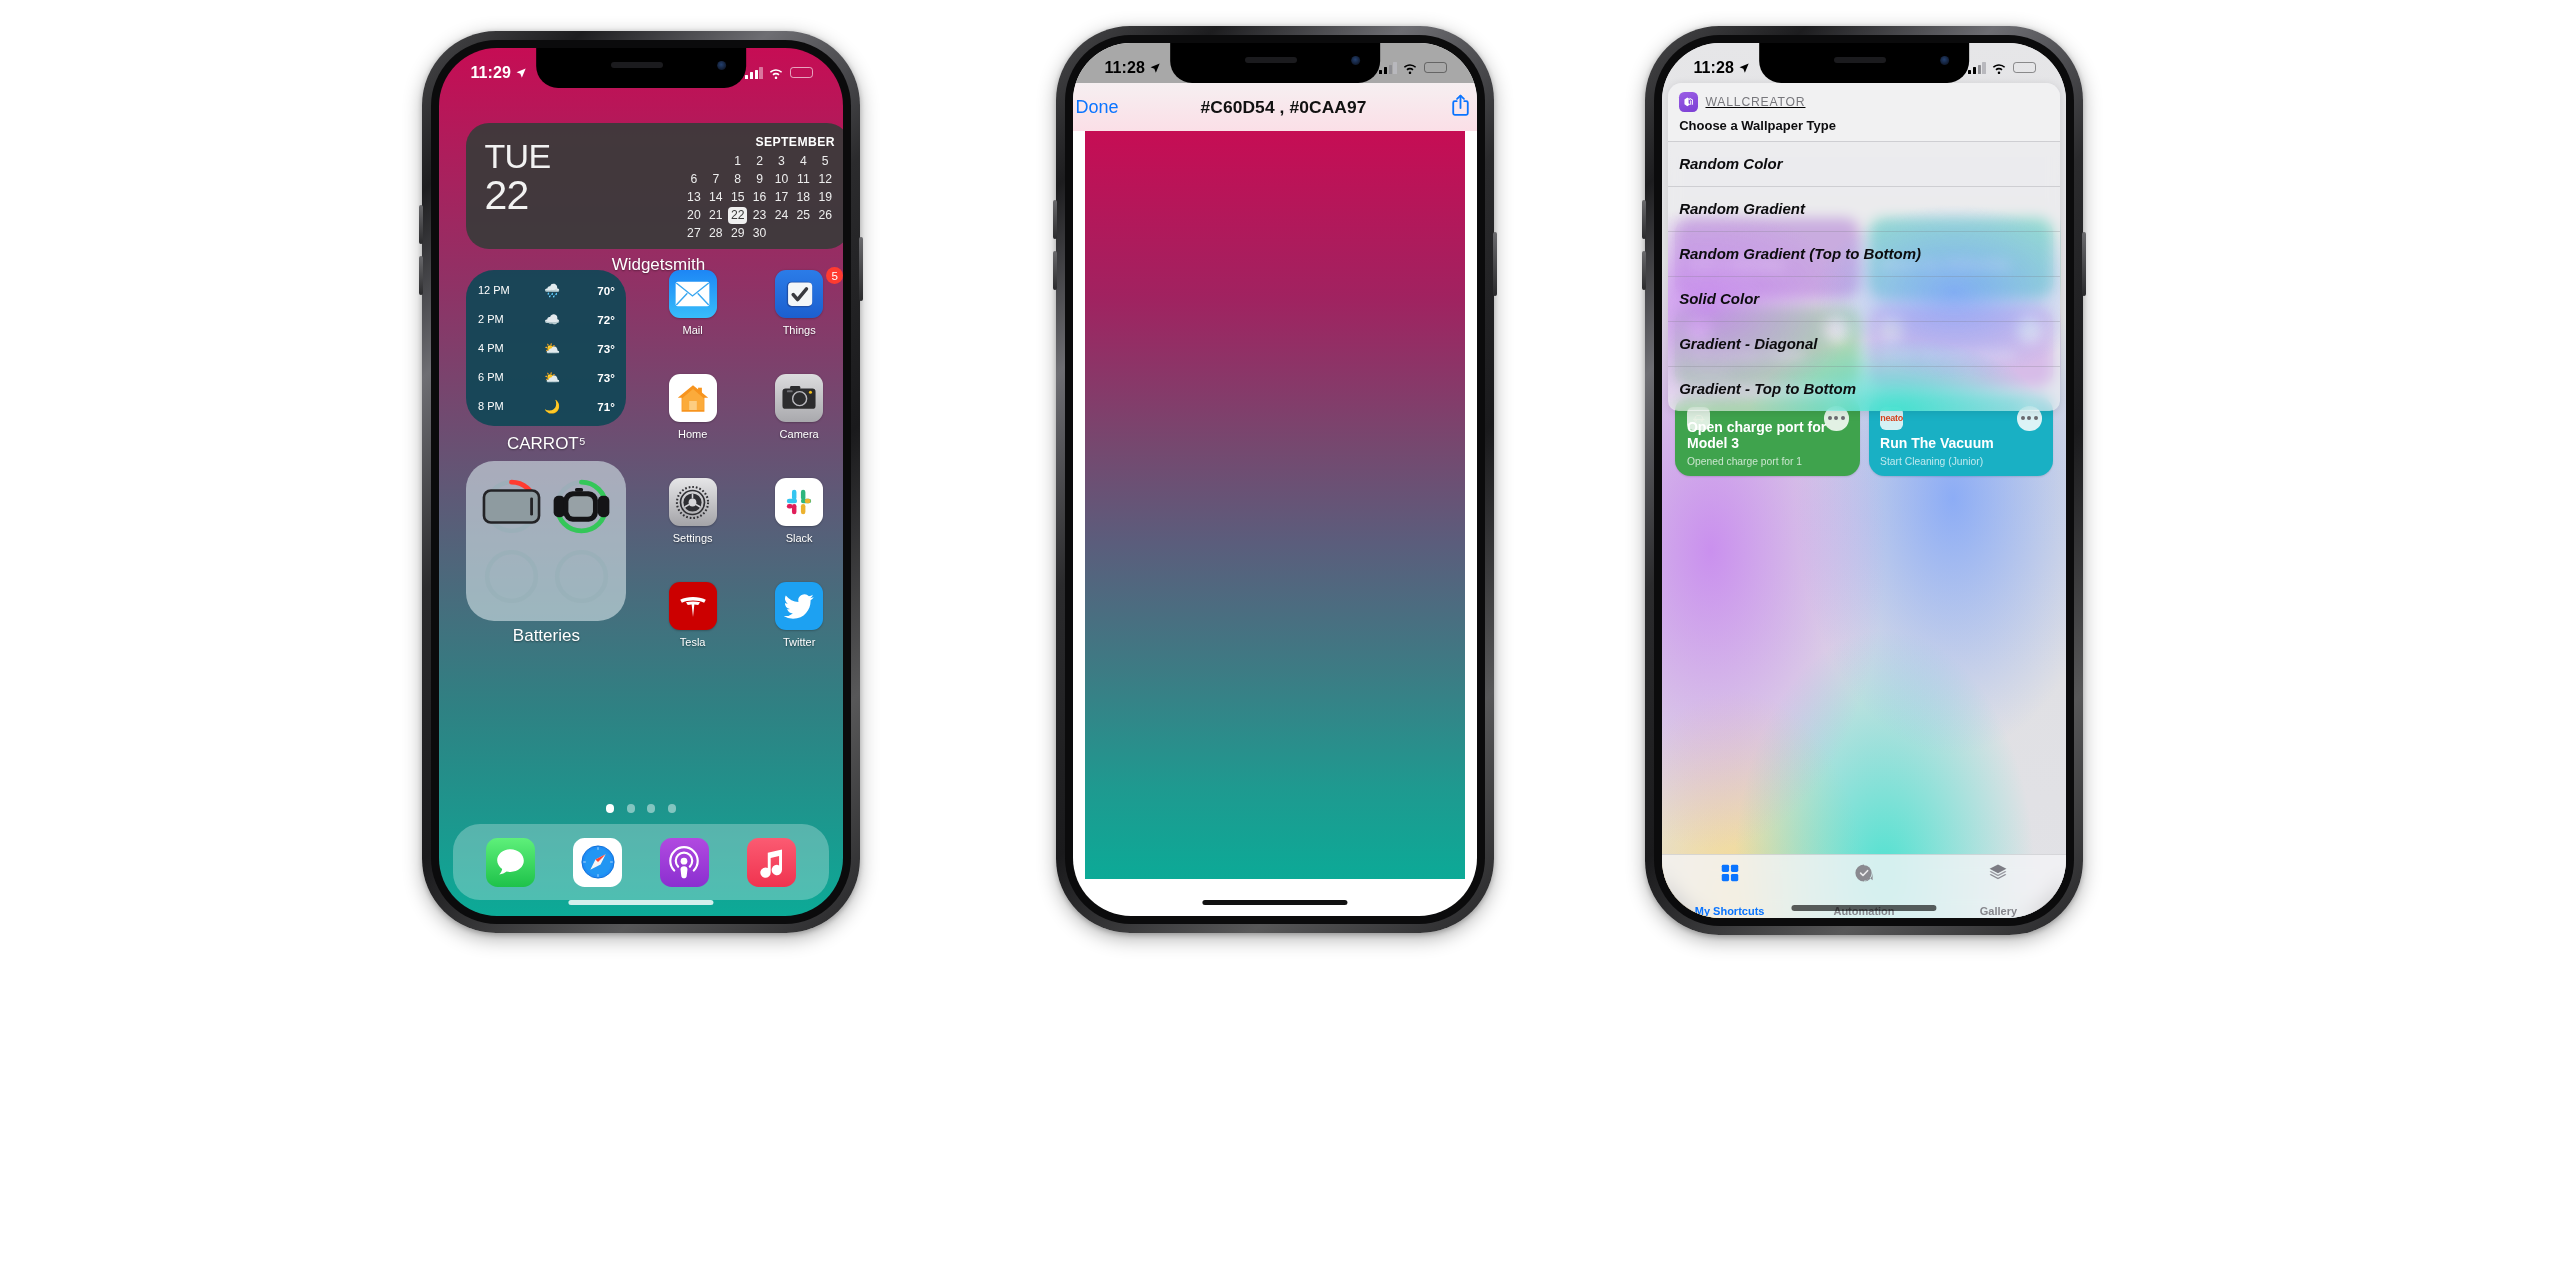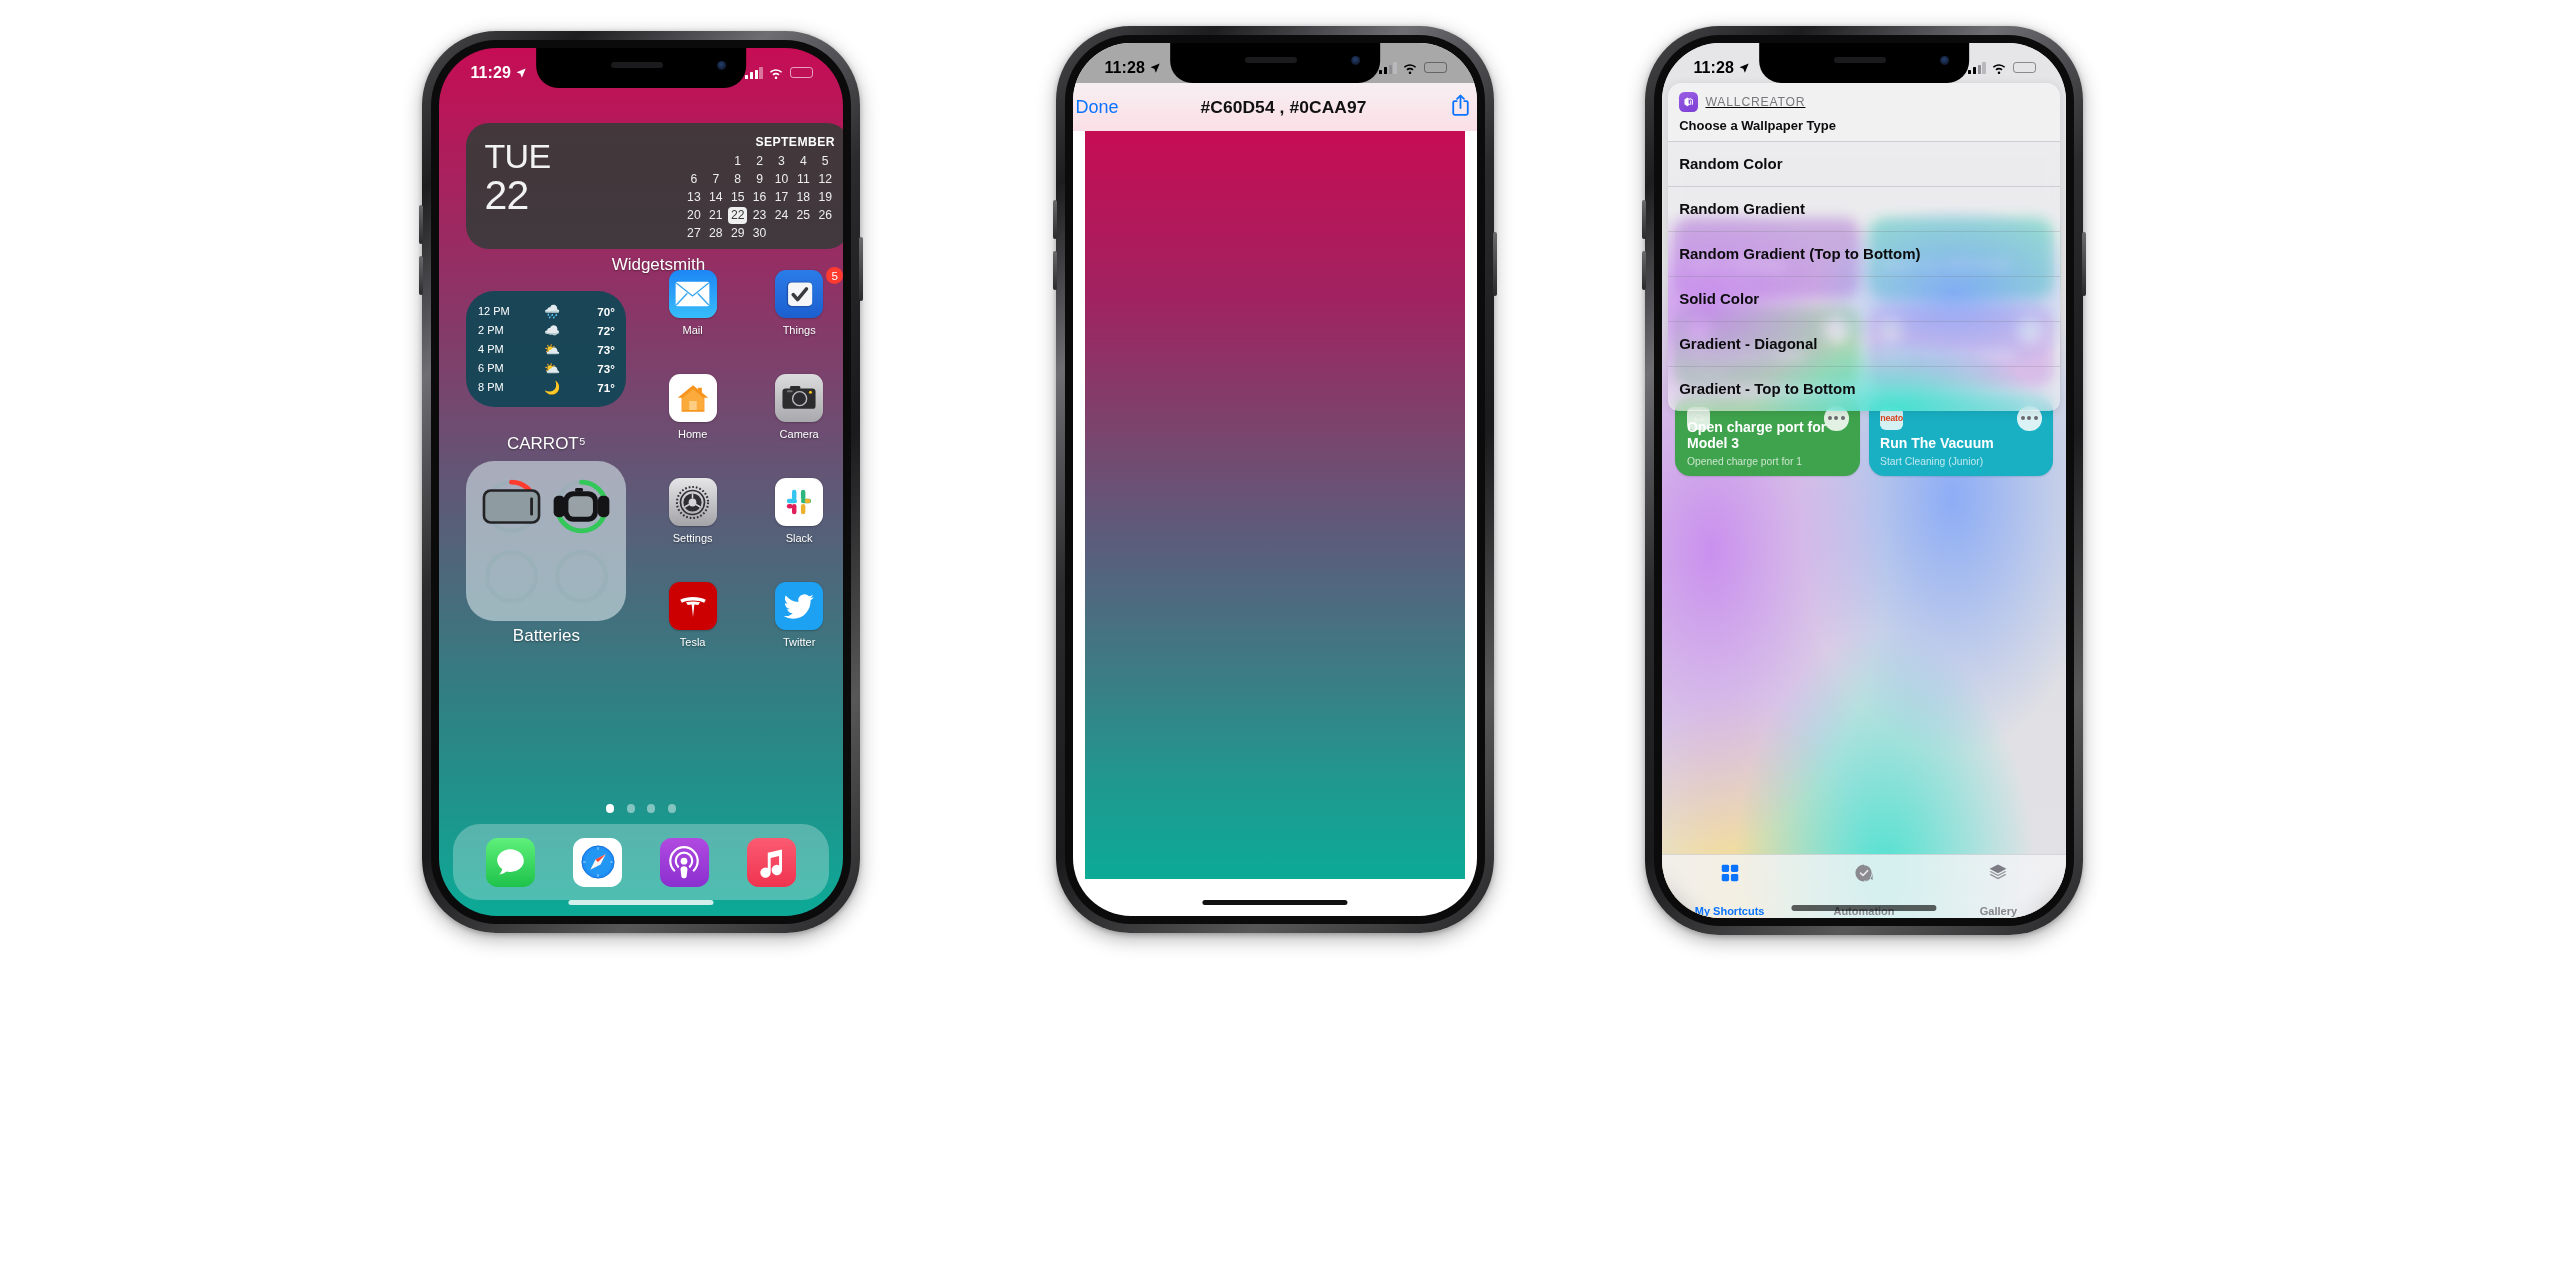--- a/index.html
+++ b/index.html
@@ -148,27 +148,26 @@
   .wlabel {
     position: absolute;
     width: 384px; text-align: center;
     font-size: 17px; color: #fff;
     text-shadow: 0 0.6px 1.9px rgba(0,0,0,.4);
   }
 
   .widget-weather {
     position: absolute;
     left: 27px; top: 222px;
-    width: 160px; height: 116px;
+    width: 160px; height: 156px;
     background: rgba(16,70,86,.92);
     border-radius: 28px;
     padding: 13.5px 11.6px;
     display: flex; flex-direction: column;
     justify-content: space-between;
-    margin-top: 21px;
   }
   .wrow { display: flex; align-items: center; justify-content: space-between; }
   .wrow .t { font-size: 11px; color: #fff; font-weight: 400; width: 39px; }
   .wrow .ic { font-size: 13px; line-height: 1; }
   .wrow .d { font-size: 11.6px; color: #fff; font-weight: 700; width: 27px; text-align: right;}
 
   .widget-batt {
     position: absolute;
     left: 27px; top: 413px;
     width: 160px; height: 160px;
@@ -330,21 +329,21 @@
   }
   .opt-wrap { position: relative; }
   .opt-wrap::before {
     content:''; position: absolute; inset: 0;
     background:
       radial-gradient(ellipse 62% 60% at 10% 62%, rgba(198,130,240,.82) 0%, rgba(198,130,240,0) 62%),
       radial-gradient(ellipse 55% 50% at 73% 56%, rgba(120,160,250,.78) 0%, rgba(120,160,250,0) 65%),
       radial-gradient(ellipse 62% 45% at 58% 100%, rgba(60,225,205,.90) 0%, rgba(60,225,205,0) 60%);
     pointer-events: none;
   }
-  .opt-wrap > * { position: relative; z-index: 2; }
+  .opt-wrap > * { position: relative; z-index: 2; font-style: italic; }
 
   .p3-tabbar {
     position: absolute;
     left: 0; right: 0; bottom: 0;
     height: 64px;
     background: rgba(244,244,246,.80);
     backdrop-filter: blur(10.3px);
     border-top: 0.6px solid rgba(120,120,128,.22);
     display: flex; align-items: flex-start; justify-content: space-around;
     padding-top: 7px;

